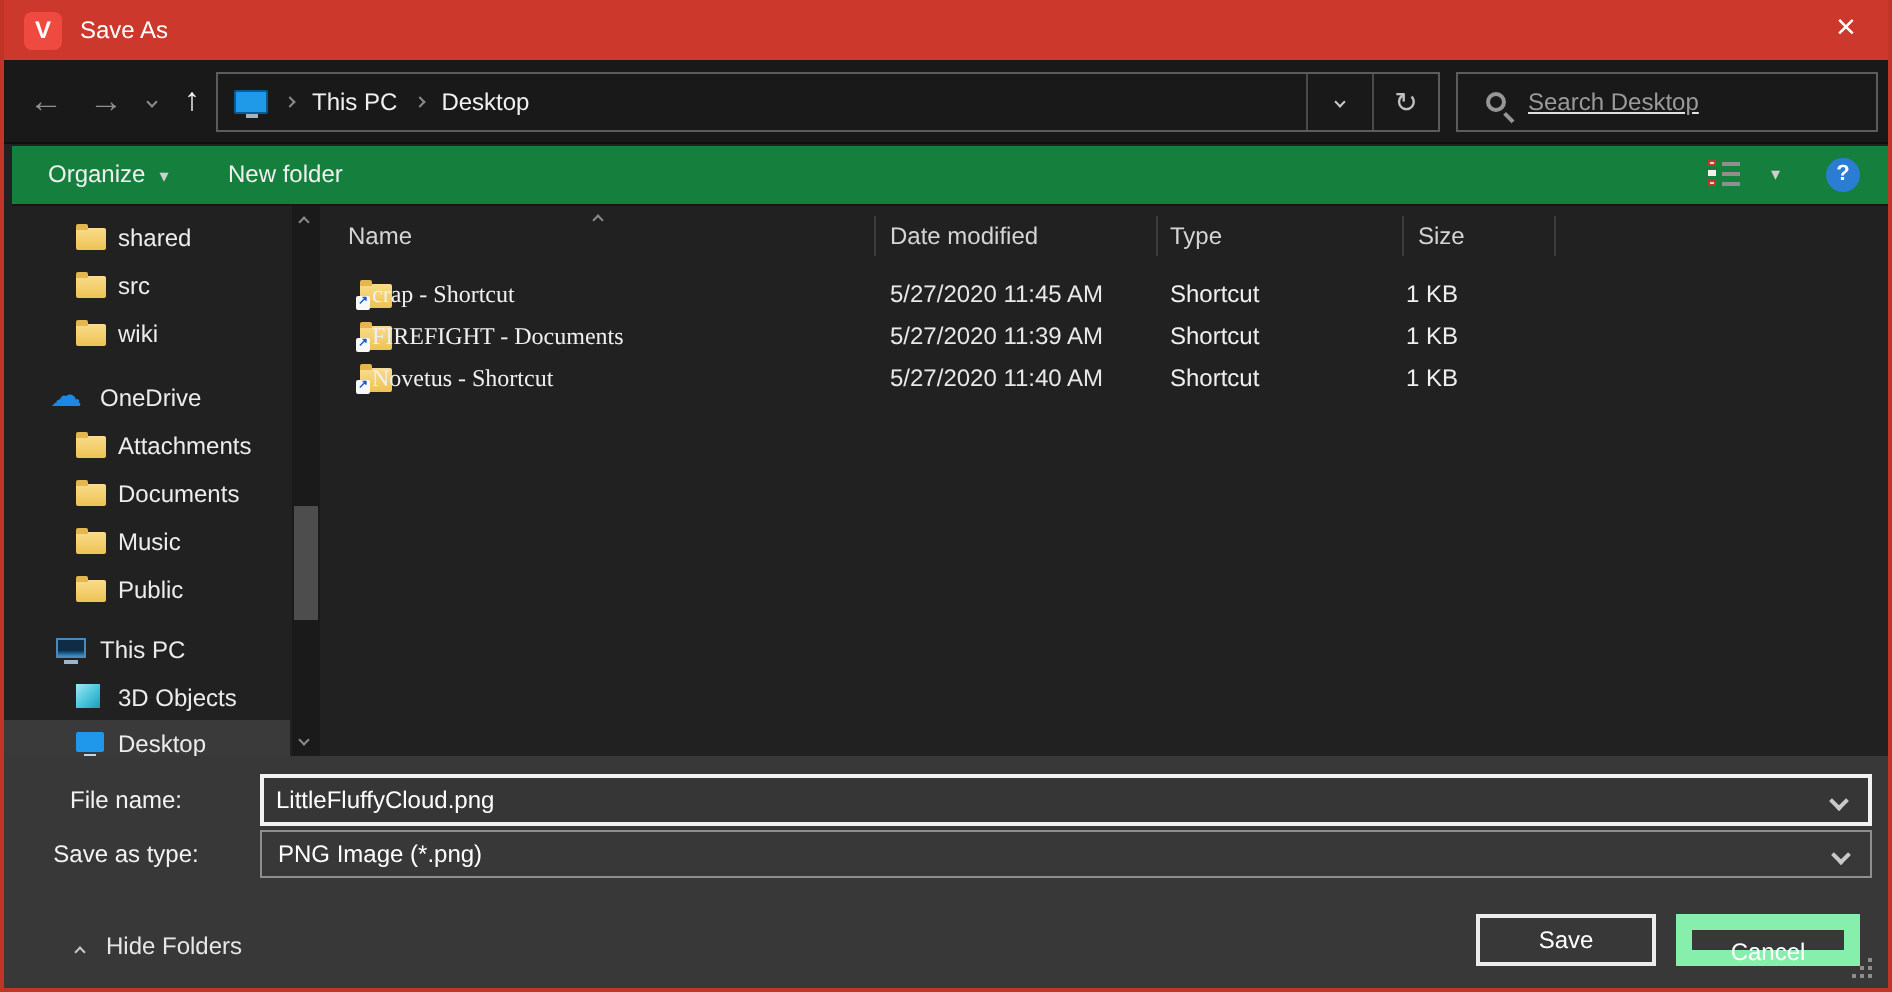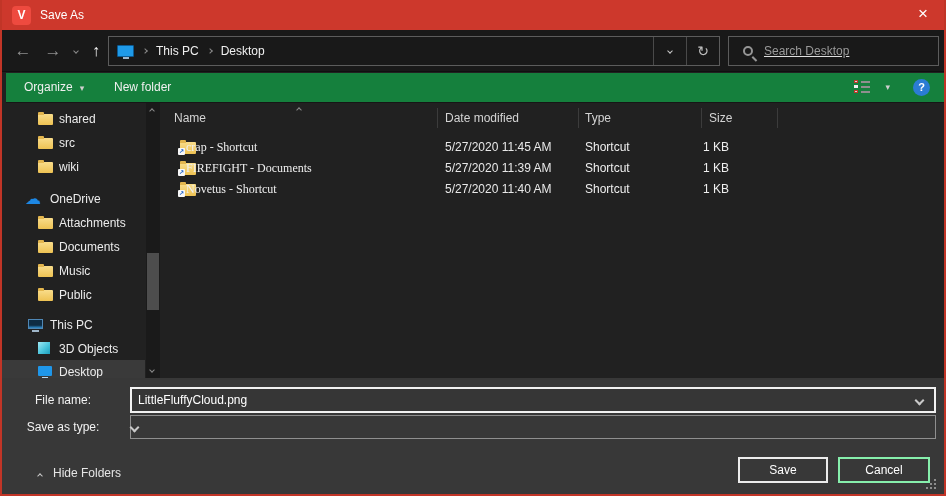--- a/index.html
+++ b/index.html
@@ -129,21 +129,21 @@
   .field-chev { margin-right:11px; flex:none; }
   .st-field { position:absolute; left:128px; top:37px; width:806px; height:24px; border:1px solid #8f8f8f;
               background:#383838; display:flex; align-items:center; color:#ffffff; font-size:12px; }
   .st-value { flex:1; padding-left:8px; }
 
   .hide-folders { position:absolute; left:36px; top:85px; height:20px; line-height:20px; color:#e6e6e6; font-size:12px; }
   .hf-chev { margin-right:11px; position:relative; top:1px; }
   .btn { position:absolute; top:79px; height:26px; font-size:12px; color:#ffffff; text-align:center;
          line-height:22px; background:#383838; }
   .btn-save   { left:736px; width:90px; border:2px solid #ececec; }
-  .btn-cancel { left:836px; width:92px; border:2px solid #86efac; }
+  .btn-cancel { left:836px; width:92px; border:8px solid #86efac; }
 
   .grip { position:absolute; right:8px; bottom:7px; width:12px; height:12px; }
   .grip::before { content:""; position:absolute; left:10px; top:10px; width:2px; height:2px; background:#8d8d8d;
                   box-shadow:0 -4px #8d8d8d, -4px 0 #8d8d8d, 0 -8px #8d8d8d, -4px -4px #8d8d8d, -8px 0 #8d8d8d; }
 
   
   .edge { position:absolute; background:#c13527; z-index:50; }
   .edge-l { left:0; top:0; width:2px; height:496px; }
   .edge-r { right:0; top:0; width:2px; height:496px; }
   .edge-b { left:0; bottom:0; width:946px; height:2px; }
@@ -299,20 +299,21 @@
 
   <div class="bottom">
     <div class="flabel fn-label">File name:</div>
     <div class="fn-field">
       <input class="fn-input" value="LittleFluffyCloud.png" style="">
       <span class="field-chev chev down light"></span>
     </div>
 
     <div class="flabel st-label">Save as type:</div>
     <div class="st-field">
+      <span class="st-value">PNG Image (*.png)</span>
       <span class="field-chev chev down light"></span>
     </div>
 
     <div class="hide-folders">
       <span class="hf-chev chev xs up light"></span><span>Hide Folders</span>
     </div>
     <div class="btn btn-save">Save</div>
     <div class="btn btn-cancel">Cancel</div>
     <div class="grip"></div>
   </div>

